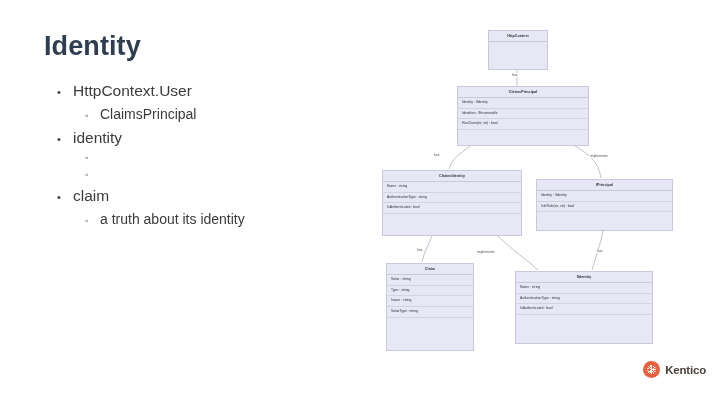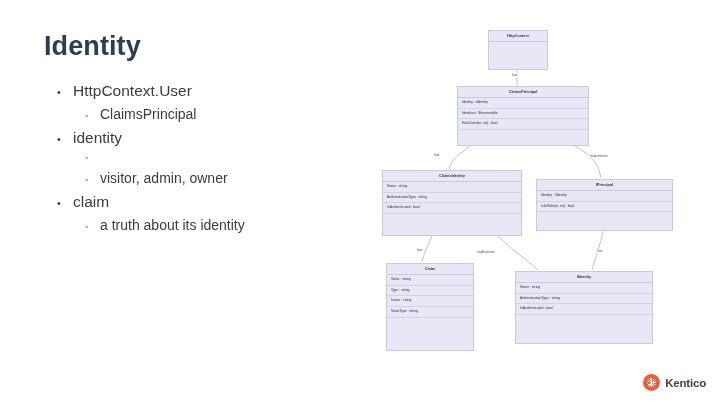--- a/index.html
+++ b/index.html
@@ -123,21 +123,21 @@
     background: #ffffff;
     padding: 0 1px;
     white-space: nowrap;
     letter-spacing: 0.1px;
   }
 
   
   #kentico-logo {
     position: absolute;
     right: 14px;
-    bottom: 13px;
+    bottom: 26px;
     display: flex;
     align-items: center;
     gap: 5px;
   }
   #kentico-mark {
     width: 17px;
     height: 17px;
     border-radius: 50%;
     background: #e8603c;
     position: relative;
@@ -183,21 +183,20 @@
     <span class="marker">•</span>
     <span class="label">identity</span>
   </div>
 
   <div class="bullet-l2">
     <span class="marker">◦</span>
   </div>
 
   <div class="bullet-l2">
     <span class="marker">◦</span>
-    <span class="label">visitor, admin, owner</span>
   </div>
 
   <div class="bullet-l1">
     <span class="marker">•</span>
     <span class="label">claim</span>
   </div>
 
   <div class="bullet-l2">
     <span class="marker">◦</span>
     <span class="label">a truth about its identity</span>

